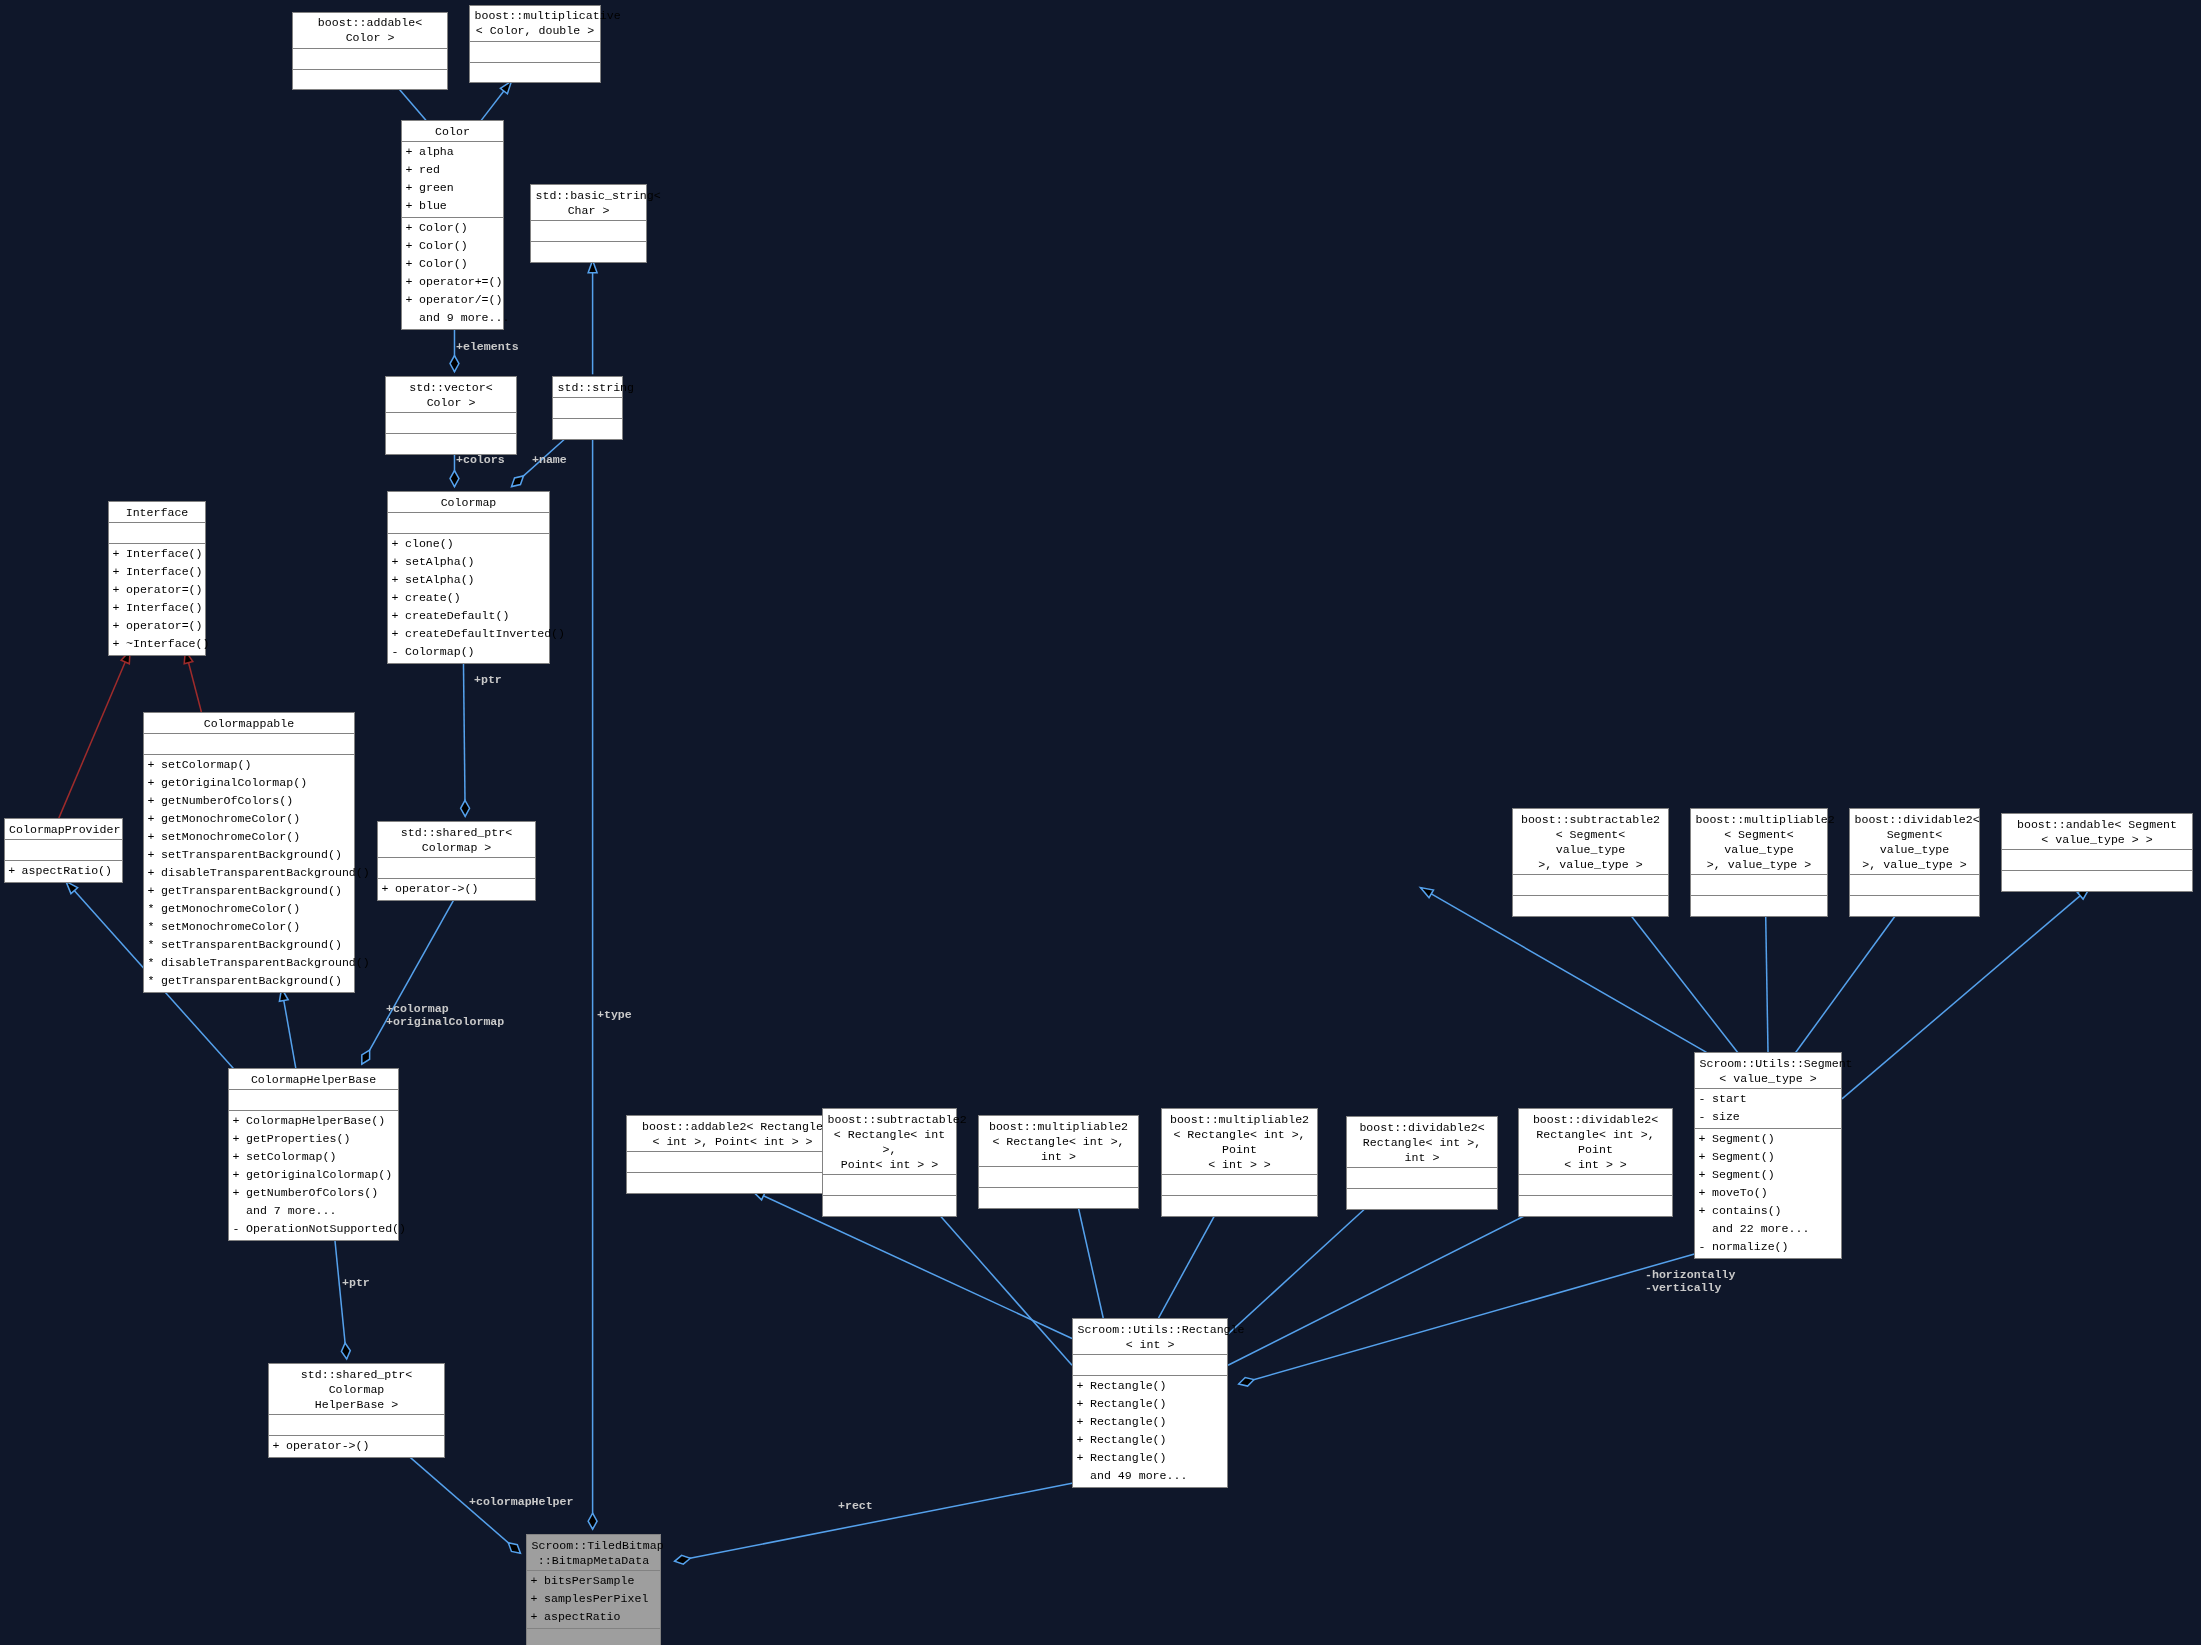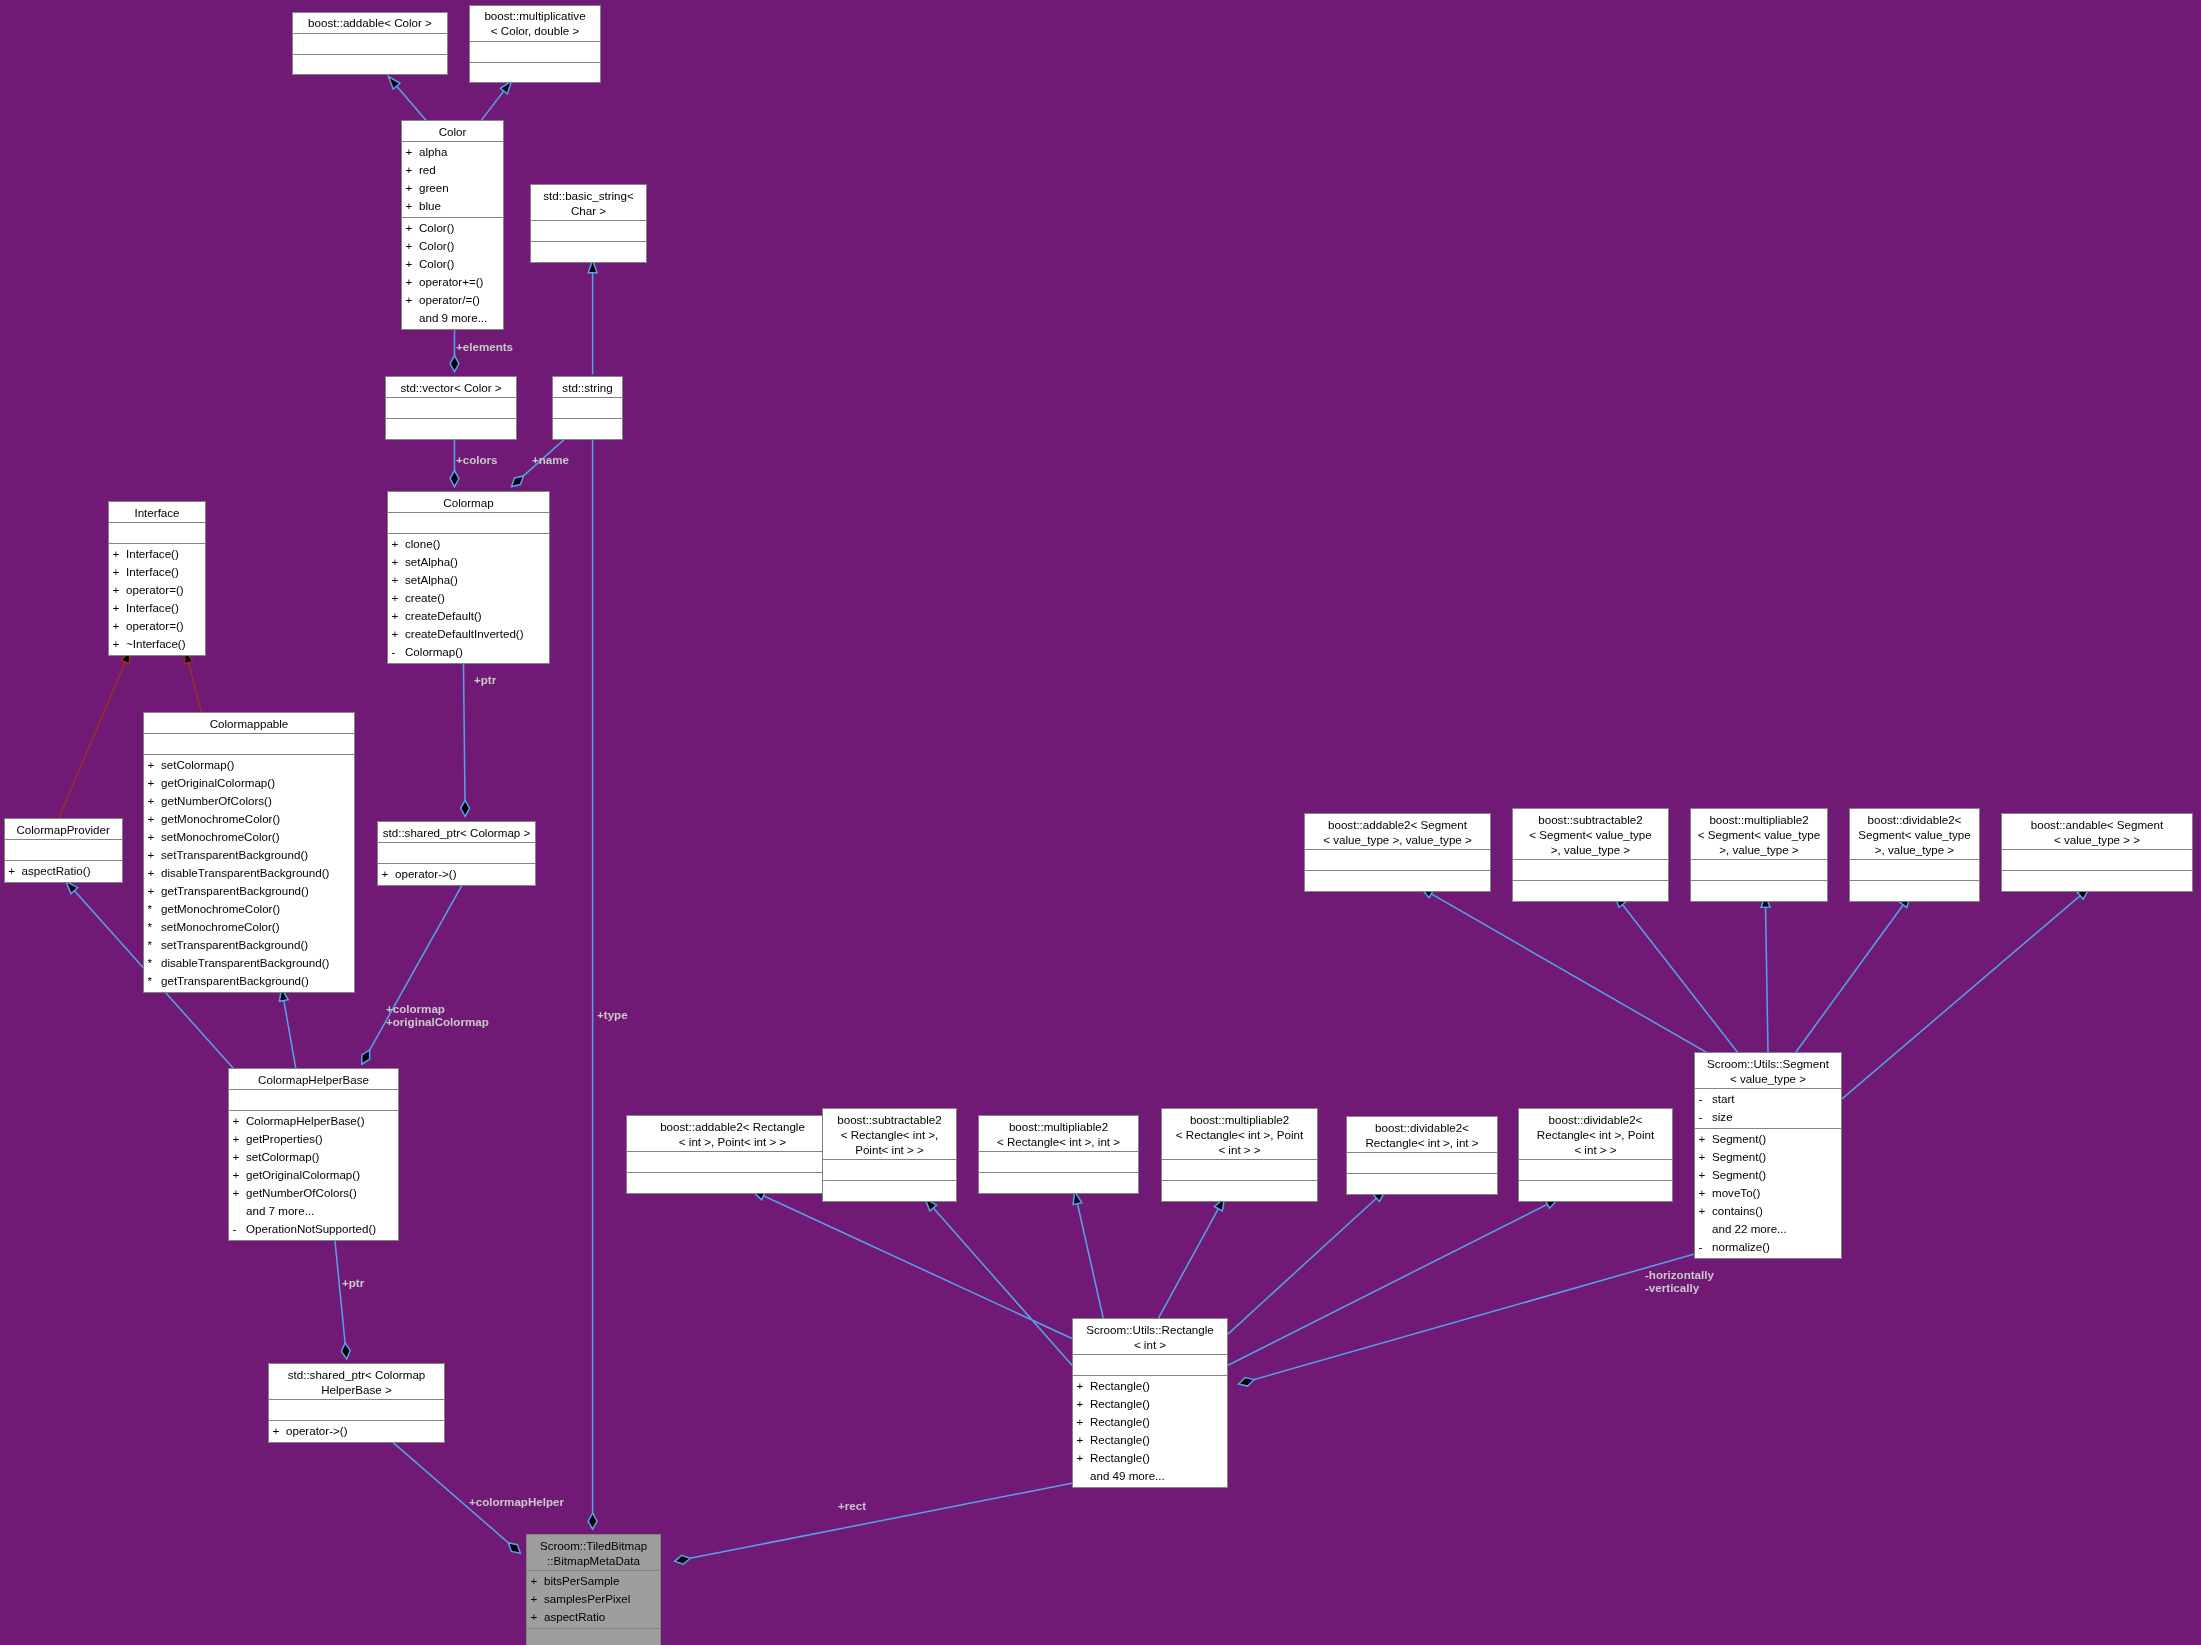--- a/index.html
+++ b/index.html
@@ -1,17 +1,17 @@
 <!DOCTYPE html>
 <html style="font-size:14.3px"><head>
 <meta charset="utf-8">
 <style>
   html,body{margin:0;padding:0;background:#000;}
-  #stage{position:relative;width:2202px;height:1646px;background:#701a75;
-         font-family:Liberation Sans, sans-serif;font-size:11.6px;}
+  #stage{position:relative;width:2202px;height:1646px;background:#0f172a;
+         font-family:Liberation Mono, monospace;font-size:11.6px;}
   svg.edges{position:absolute;left:0;top:0;z-index:1;}
   .box{position:absolute;z-index:2;background:#fff;border:0.9px solid #828282;color:#000;box-sizing:border-box;}
   .box.gray{background:#9e9e9e;}
   .title{text-align:center;padding:2.7px 4.5px;line-height:15px;white-space:pre-line;}
   .sec{border-top:0.9px solid #828282;min-height:17px;padding:0.9px 2.7px 1.8px 3.6px;}
   .mrow{line-height:18px;white-space:pre;}
   .mrow .pre{display:inline-block;width:13.4px;}
   .mrow.cont{padding-left:13.4px;}
   .elabel{position:absolute;z-index:3;color:#c9c9c9;font-weight:bold;line-height:13.4px;white-space:pre-line;}
   .elabel.ctr{text-align:left;}
@@ -247,26 +247,20 @@
   <div class="sec"></div>
   <div class="sec">
         <div class="mrow"><span class="pre">+</span><span>Rectangle()</span></div>
         <div class="mrow"><span class="pre">+</span><span>Rectangle()</span></div>
         <div class="mrow"><span class="pre">+</span><span>Rectangle()</span></div>
         <div class="mrow"><span class="pre">+</span><span>Rectangle()</span></div>
         <div class="mrow"><span class="pre">+</span><span>Rectangle()</span></div>
         <div class="mrow cont">and 49 more...</div>
       </div>
 </div>
-<div class="box" style="left:1304px;top:813px;width:187px">
-  <div class="title">boost::addable2&lt; Segment
-&lt; value_type &gt;, value_type &gt;</div>
-  <div class="sec"></div>
-  <div class="sec"></div>
-</div>
 <div class="box" style="left:1512px;top:808px;width:157px">
   <div class="title">boost::subtractable2
 &lt; Segment&lt; value_type
 &gt;, value_type &gt;</div>
   <div class="sec"></div>
   <div class="sec"></div>
 </div>
 <div class="box" style="left:1690px;top:808px;width:138px">
   <div class="title">boost::multipliable2
 &lt; Segment&lt; value_type

